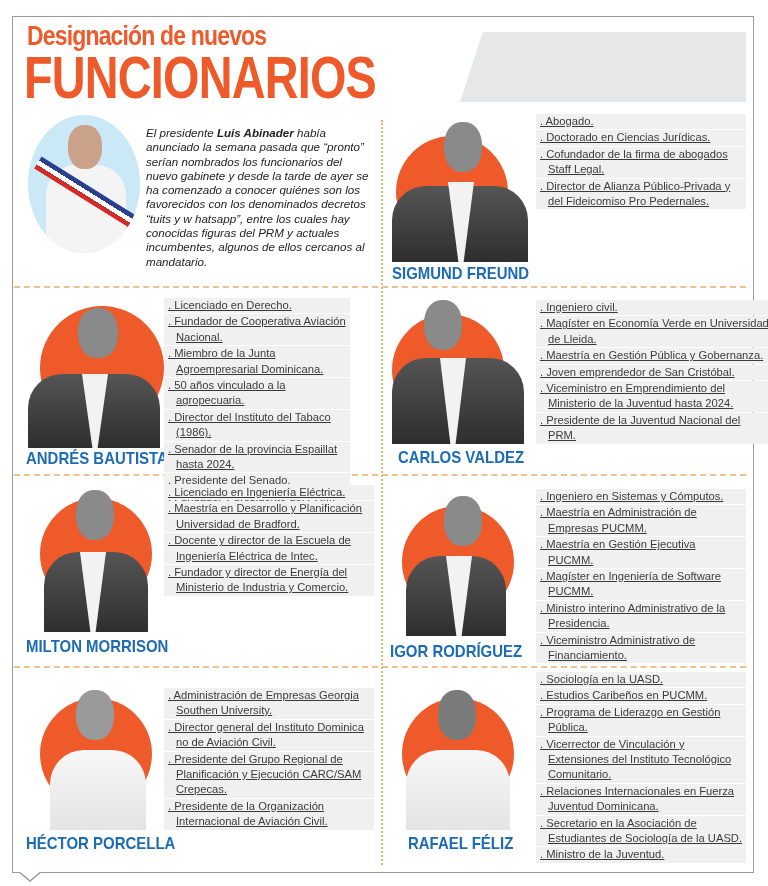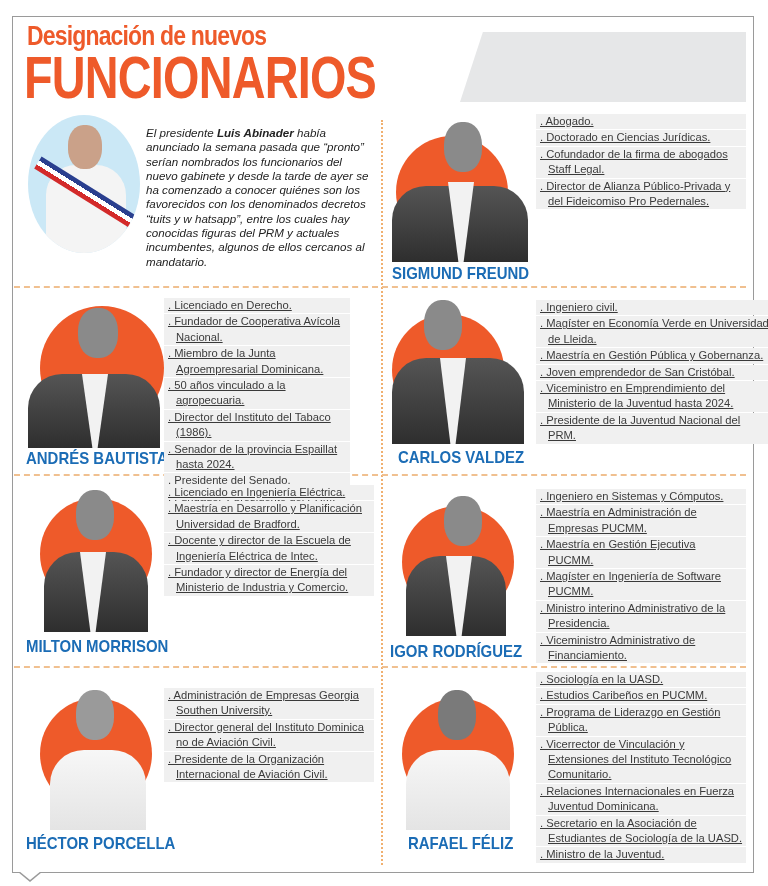--- a/index.html
+++ b/index.html
@@ -148,21 +148,21 @@
 <div class="person">
   <div class="photo" style="left:26px;top:304px">
     <div class="circle" style="left:14px;top:2px;width:124px;height:124px"></div>
     <div class="body" style="left:2px;width:132px;top:70px;height:74px"></div>
     <div class="shirt" style="left:56px;top:70px;height:74px"></div>
     <div class="head" style="left:52px;top:4px;width:40px"></div>
   </div>
   <div class="name" style="left:26px;top:449px">ANDRÉS BAUTISTA</div>
   <div class="facts" style="left:164px;top:298px;width:186px">
     <div class="fact">. Licenciado en Derecho.</div>
-    <div class="fact">. Fundador de Cooperativa Avícola Nacional.</div>
+    <div class="fact">. Fundador de Cooperativa Aviación Nacional.</div>
     <div class="fact">. Miembro de la Junta Agroempresarial Dominicana.</div>
     <div class="fact">. 50 años vinculado a la agropecuaria.</div>
     <div class="fact">. Director del Instituto del Tabaco (1986).</div>
     <div class="fact">. Senador de la provincia Espaillat hasta 2024.</div>
     <div class="fact">. Presidente del Senado.</div>
     <div class="fact">. Fundador y presidente del PRM.</div>
   </div>
 </div>
 
 <div class="person">
@@ -220,20 +220,21 @@
 <div class="person">
   <div class="photo" style="left:40px;top:690px">
     <div class="circle" style="left:0px;top:8px;width:112px;height:112px"></div>
     <div class="body light" style="left:10px;width:96px;top:60px;height:80px"></div>
     <div class="head" style="left:36px;top:0px;background:#9a9a9a"></div>
   </div>
   <div class="name" style="left:26px;top:834px">HÉCTOR PORCELLA</div>
   <div class="facts" style="left:164px;top:688px;width:210px">
     <div class="fact">. Administración de Empresas Georgia Southen University.</div>
     <div class="fact">. Director general del Instituto Dominica no de Aviación Civil.</div>
+    <div class="fact">. Presidente del Grupo Regional de Planificación y Ejecución CARC/SAM Crepecas.</div>
     <div class="fact">. Presidente de la Organización Internacional de Aviación Civil.</div>
   </div>
 </div>
 
 <div class="person">
   <div class="photo" style="left:402px;top:690px">
     <div class="circle" style="left:0px;top:8px;width:112px;height:112px"></div>
     <div class="body light" style="left:4px;width:104px;top:60px;height:80px"></div>
     <div class="head" style="left:36px;top:0px;background:#7a7a7a"></div>
   </div>

